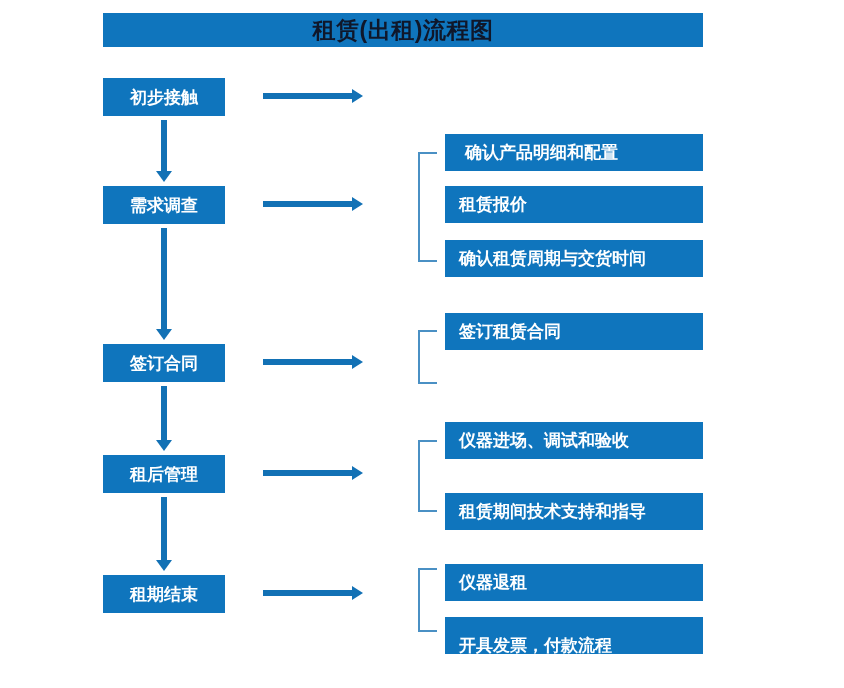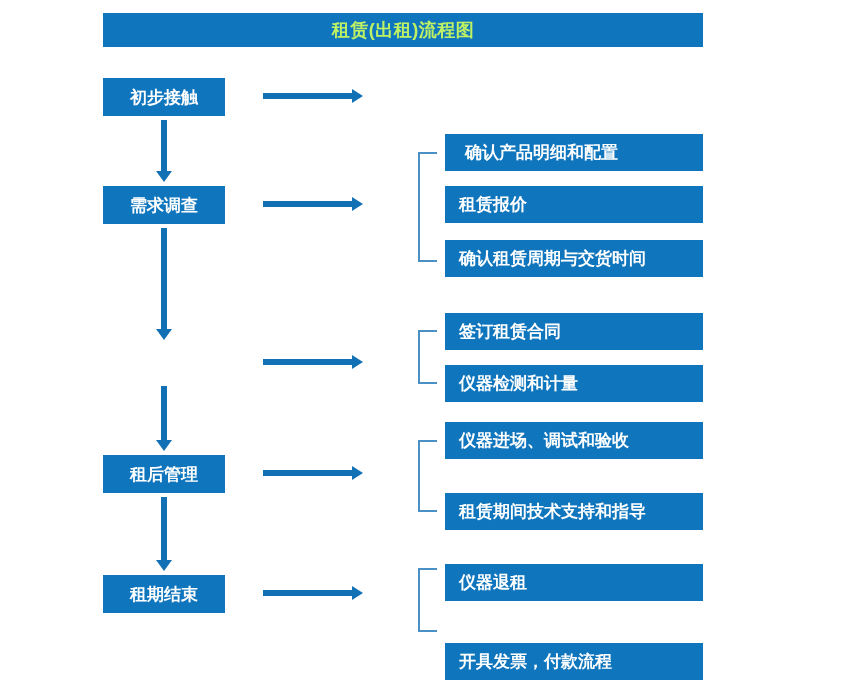--- a/index.html
+++ b/index.html
@@ -24,22 +24,22 @@
     left: 103px;
     top: 13px;
     width: 600px;
     height: 34px;
     background: #0f75bd;
     display: flex;
     align-items: center;
     justify-content: center;
   }
   .title-bar .title-text {
-    color: #bef264;
-    font-size: 18px;
+    color: #0f172a;
+    font-size: 23px;
     font-weight: bold;
     letter-spacing: 0.5px;
     line-height: 1;
   }
 
   
   .node {
     position: absolute;
     background: #0f75bd;
     display: flex;
@@ -137,20 +137,23 @@
   <div class="title-bar">
     <span class="title-text">租赁(出租)流程图</span>
   </div>
 
   <div class="node stage" style="top:78px;">
     <span class="node-text">初步接触</span>
   </div>
   <div class="node stage" style="top:186px;">
     <span class="node-text">需求调查</span>
   </div>
+  <div class="node stage" style="top:344px;">
+    <span class="node-text">签订合同</span>
+  </div>
   <div class="node stage" style="top:455px;">
     <span class="node-text">租后管理</span>
   </div>
   <div class="node stage" style="top:575px;">
     <span class="node-text">租期结束</span>
   </div>
 
   <div class="arrow-v" style="left:156px; top:120px; height:62px;">
     <div class="shaft" style="height:51px;"></div>
     <div class="head" style="top:51px;"></div>
@@ -199,29 +202,26 @@
   </div>
   <div class="node detail" style="top:186px;">
     <span class="node-text">租赁报价</span>
   </div>
   <div class="node detail" style="top:240px;">
     <span class="node-text">确认租赁周期与交货时间</span>
   </div>
   <div class="node detail" style="top:313px;">
     <span class="node-text">签订租赁合同</span>
   </div>
-  <div class="node detail" style="top:365px;">
-    <span class="node-text">仪器检测和计量</span>
-  </div>
   <div class="node detail" style="top:422px;">
     <span class="node-text">仪器进场、调试和验收</span>
   </div>
   <div class="node detail" style="top:493px;">
     <span class="node-text">租赁期间技术支持和指导</span>
   </div>
   <div class="node detail" style="top:539px;margin-top:25px;">
     <span class="node-text">仪器退租</span>
   </div>
-  <div class="node detail" style="top:643px;">
+  <div class="node detail" style="top:617px;align-items:flex-end;">
     <span class="node-text">开具发票，付款流程</span>
   </div>
 
 </div>
 
 </body></html>

